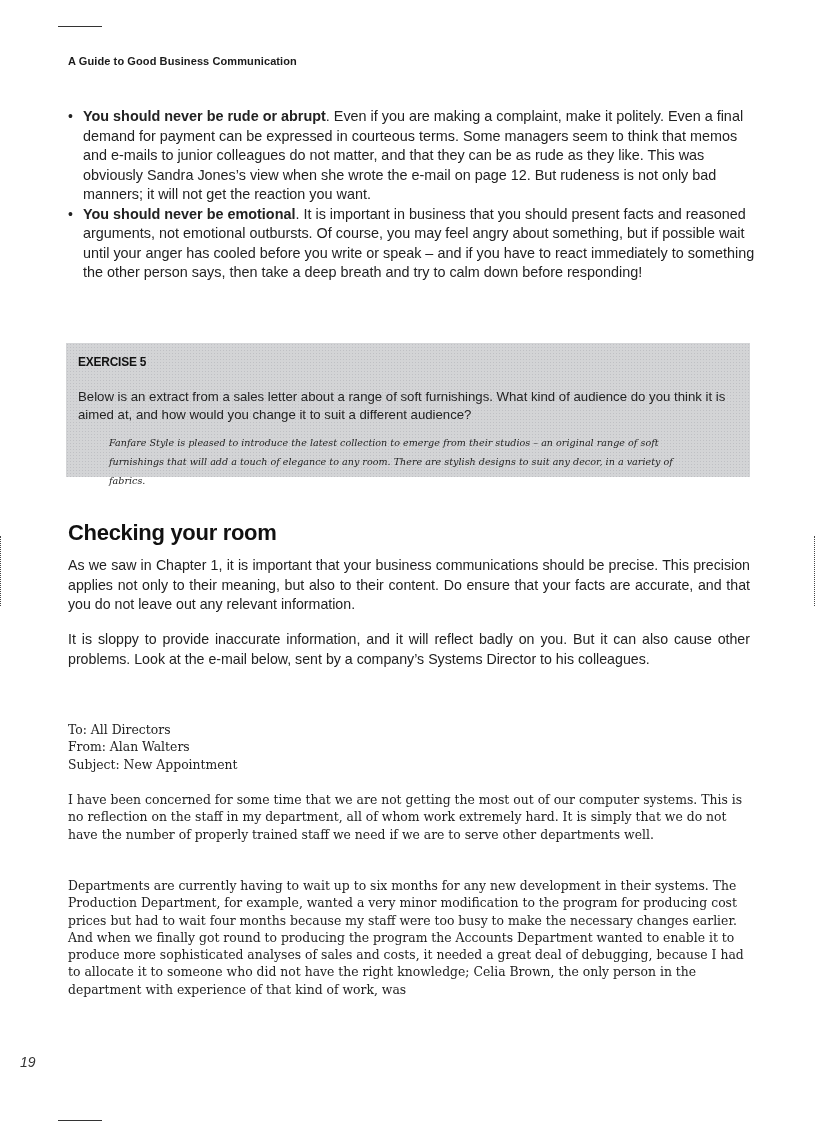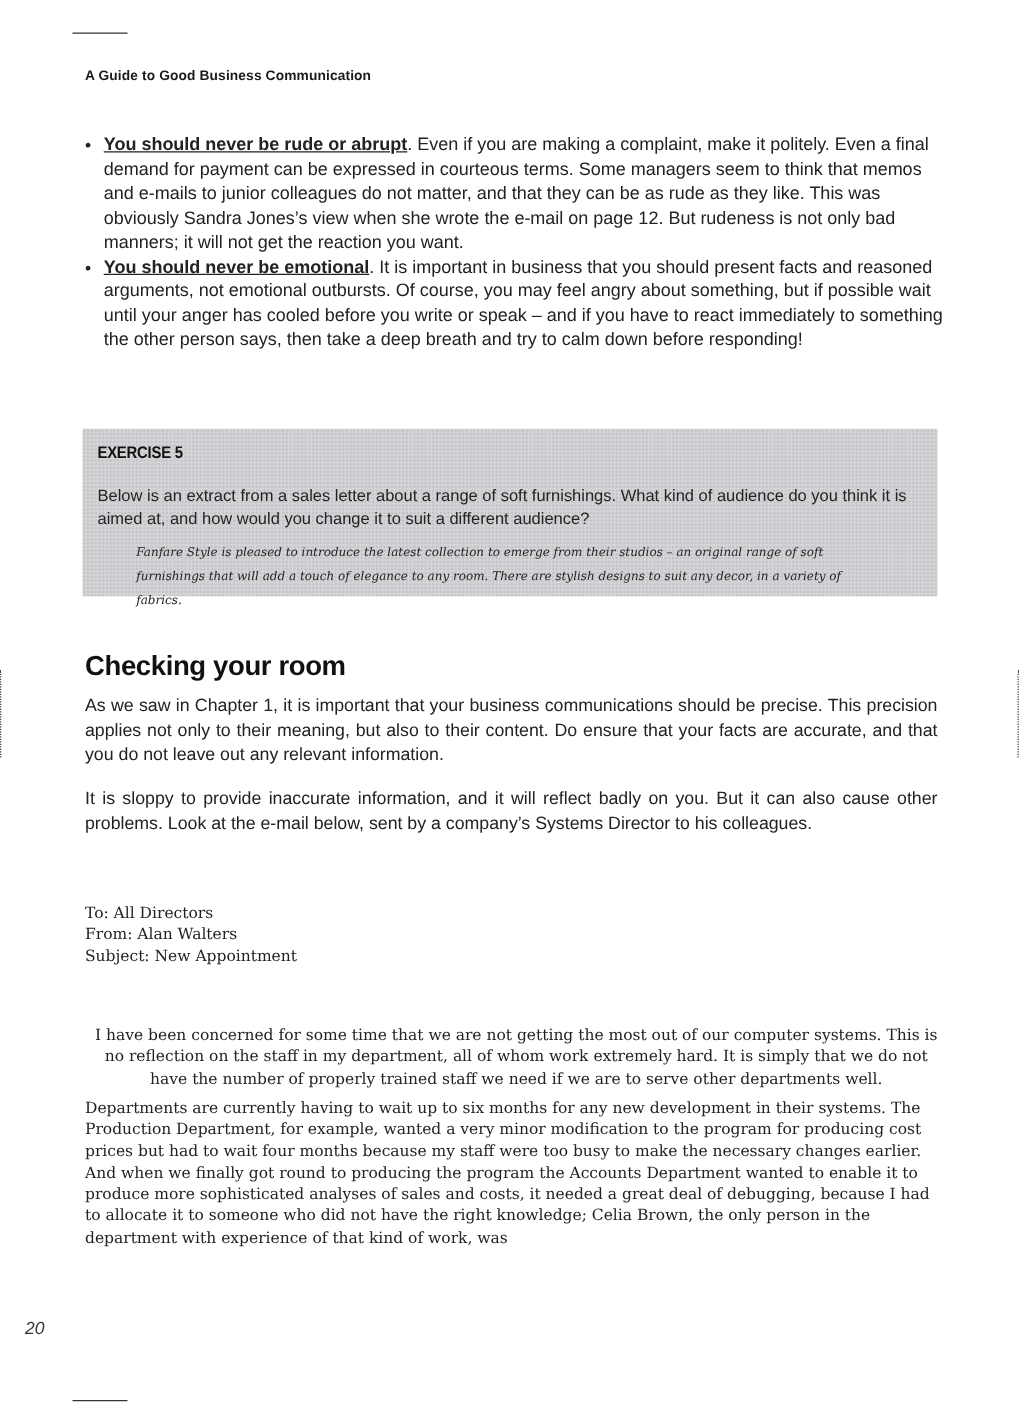--- a/index.html
+++ b/index.html
@@ -17,21 +17,21 @@
     }
     .bullets {
       position: absolute; left: 66px; top: 107px; width: 690px;
       margin: 0; padding: 0; list-style: none;
       font-size: 14.4px; line-height: 19.5px; color: #222;
     }
     .bullets li { position: relative; padding-left: 17px; margin-bottom: 0; }
     .bullets li .dot {
       position: absolute; left: 2px; top: 0; font-size: 14px;
     }
-    .bullets li b { font-weight: bold; text-decoration: underline; }
+    .bullets li b { font-weight: bold; }
     .exercise {
       position: absolute; left: 66px; top: 343px; width: 684px; height: 134px;
       background-color: #d3d4d6;
       background-image: radial-gradient(#bfc0c4 0.7px, transparent 0.8px);
       background-size: 3px 3px;
     }
     .exercise-title {
       position: absolute; left: 12px; top: 11px;
       font-size: 13.5px; font-weight: bold; color: #111; letter-spacing: -0.2px;
       font-family: "Liberation Sans", sans-serif;
@@ -96,16 +96,16 @@
 
 <div class="para" style="top:556px;">As we saw in Chapter 1, it is important that your business communications should be precise. This precision applies not only to their meaning, but also to their content. Do ensure that your facts are accurate, and that you do not leave out any relevant information.</div>
 <div class="para" style="top:630px;">It is sloppy to provide inaccurate information, and it will reflect badly on you. But it can also cause other problems. Look at the e-mail below, sent by a company’s Systems Director to his colleagues.</div>
 
 <div class="email" style="top:721px;">
   <p>To: All Directors</p>
   <p>From: Alan Walters</p>
   <p>Subject: New Appointment</p>
 </div>
 
-<div class="email" style="top:819px; text-align:center;">I have been concerned for some time that we are not getting the most out of our computer systems. This is no reflection on the staff in my department, all of whom work extremely hard. It is simply that we do not have the number of properly trained staff we need if we are to serve other departments well.</div>
+<div class="email" style="top:791px; text-align:left;">I have been concerned for some time that we are not getting the most out of our computer systems. This is no reflection on the staff in my department, all of whom work extremely hard. It is simply that we do not have the number of properly trained staff we need if we are to serve other departments well.</div>
 <div class="email" style="top:877px; width:684px;">Departments are currently having to wait up to six months for any new development in their systems. The Production Department, for example, wanted a very minor modification to the program for producing cost prices but had to wait four months because my staff were too busy to make the necessary changes earlier. And when we finally got round to producing the program the Accounts Department wanted to enable it to produce more sophisticated analyses of sales and costs, it needed a great deal of debugging, because I had to allocate it to someone who did not have the right knowledge; Celia Brown, the only person in the department with experience of that kind of work, was</div>
 
-<div class="page-number">20</div>
+<div class="page-number">19</div>
 
 </body></html>

